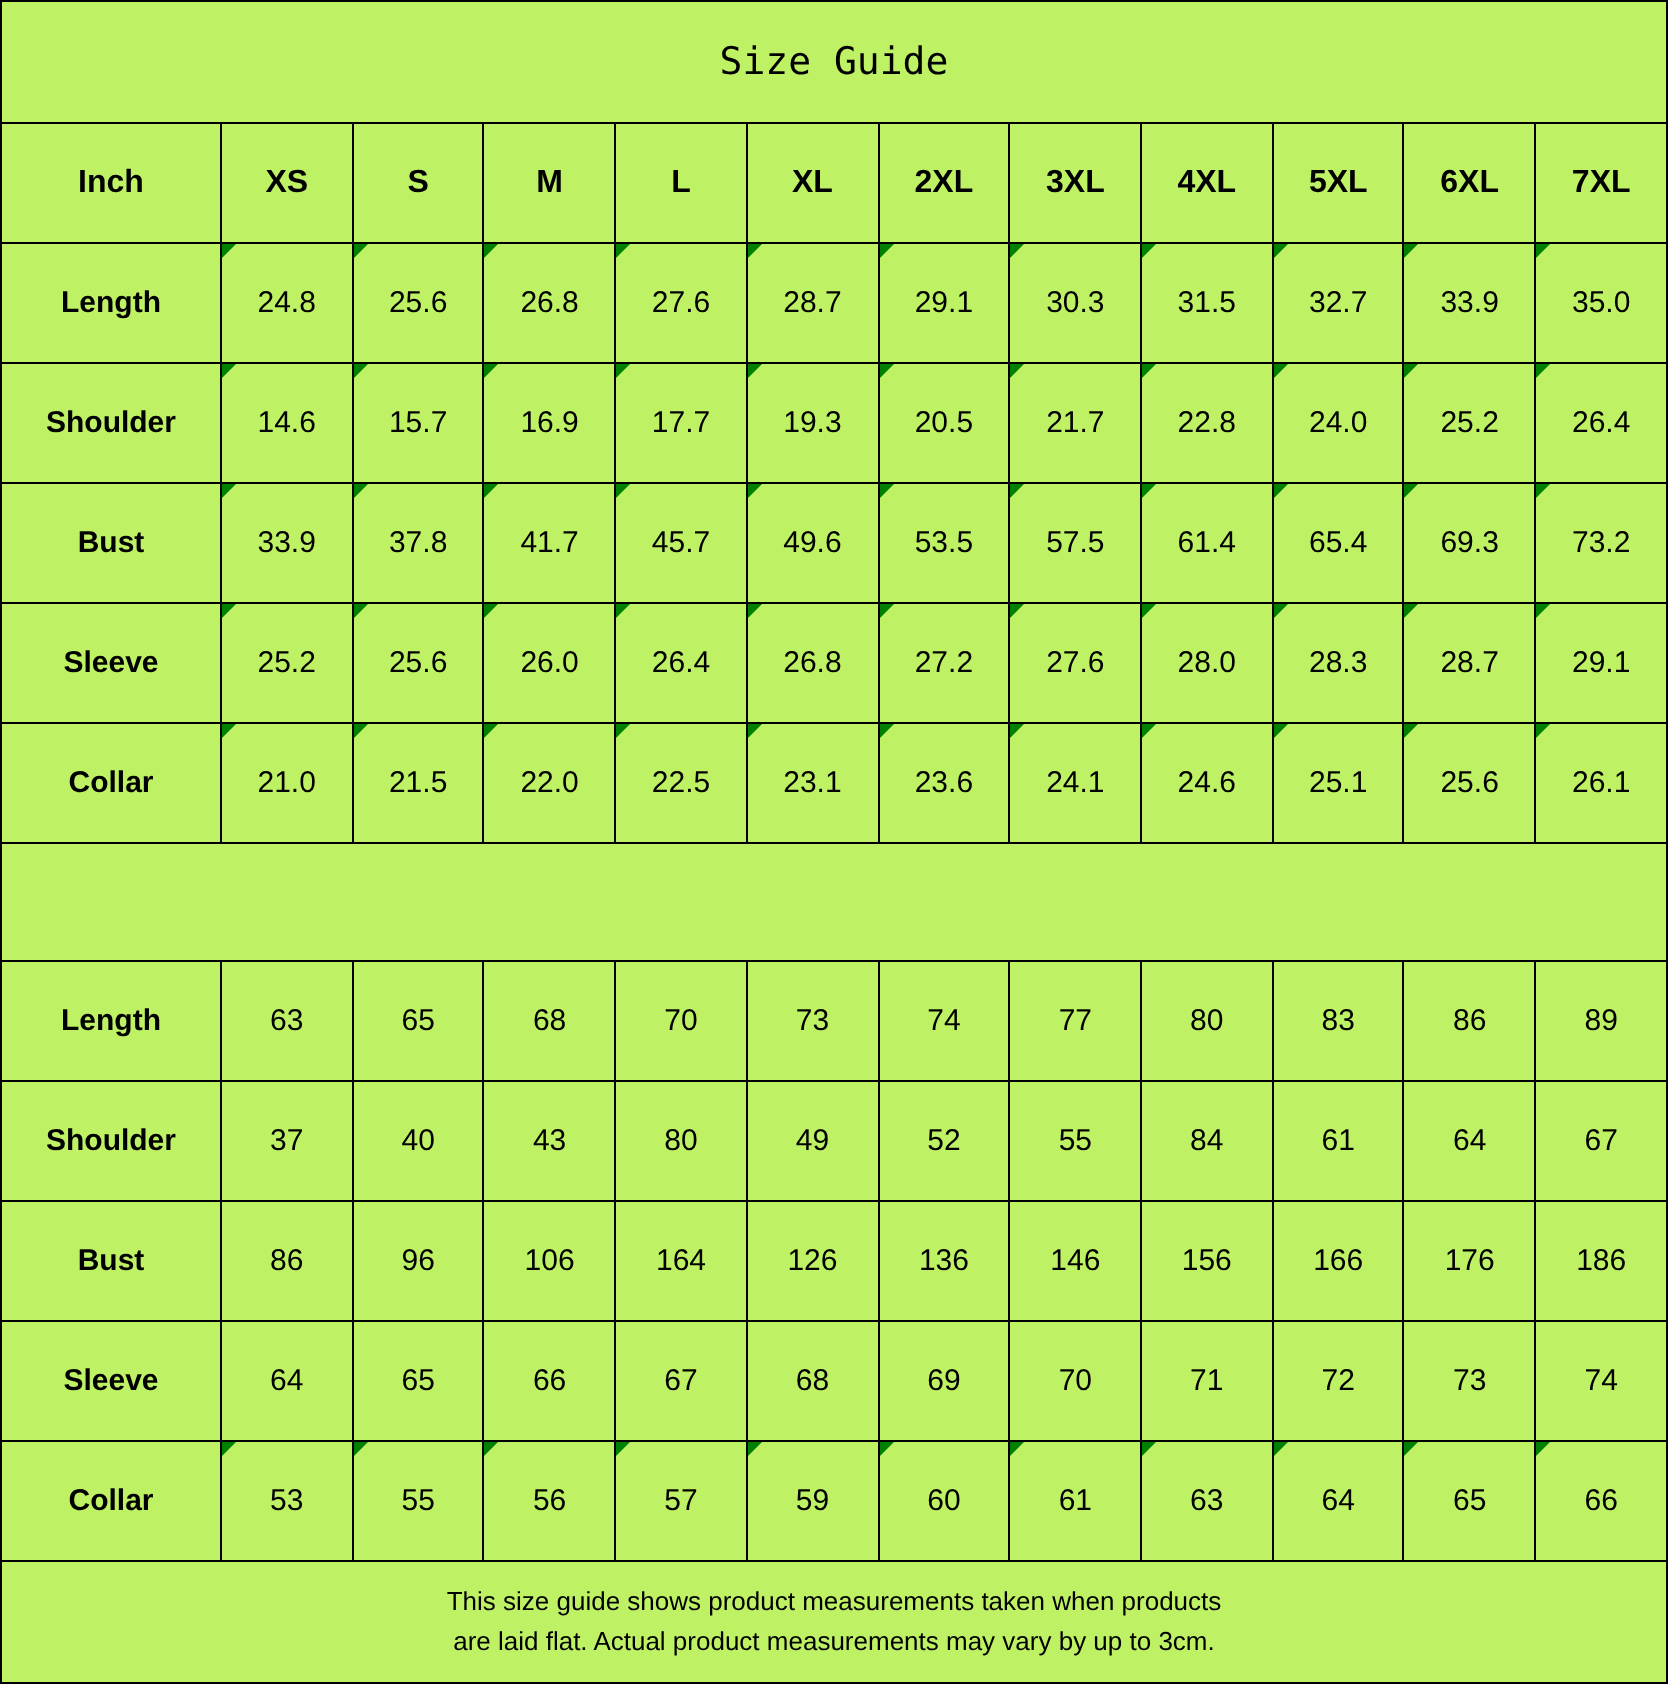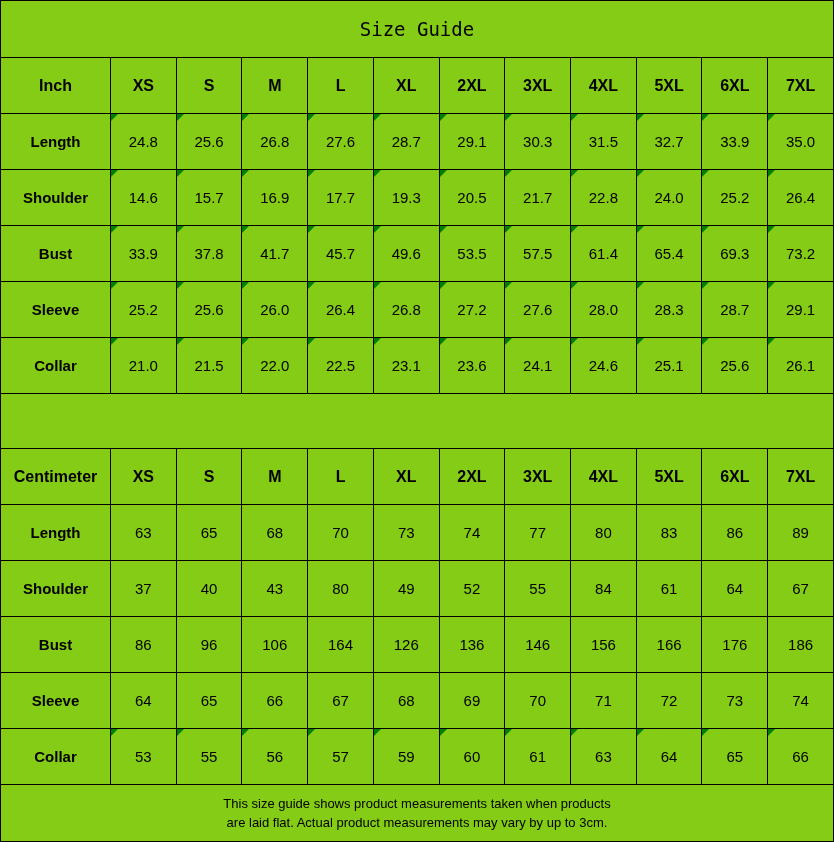--- a/index.html
+++ b/index.html
@@ -1,19 +1,19 @@
 <!DOCTYPE html>
 <html style="--flag-color: #008000;"><head>
 <meta charset="utf-8">
 <style>
   html,body{margin:0;padding:0;background:#ffffff;}
   .sheet{
     width:834px;height:842px;box-sizing:border-box;
     font-family:"Liberation Sans",sans-serif;color:#000;
-    background:#84cc16;
+    background:#bef264;
   }
   table.size-guide{
     width:834px;height:842px;border-collapse:collapse;table-layout:fixed;
   }
   col.c-label{width:110px;}
   td,th{
     border:1px solid #000;text-align:center;vertical-align:middle;
     padding:0;color:#000;overflow:hidden;
   }
   .title-row td{
@@ -152,34 +152,20 @@
           <td class="num"><span class="flag"></span>25.6</td>
           <td class="num"><span class="flag"></span>26.1</td>
         </tr>
       </tbody>
     <tbody>
       <tr class="blank-row">
         <td colspan="12"></td>
       </tr>
     </tbody>
     <tbody class="sec">
-        <tr class="header-row">
-          <th>Centimeter</th>
-          <th>XS</th>
-          <th>S</th>
-          <th>M</th>
-          <th>L</th>
-          <th>XL</th>
-          <th>2XL</th>
-          <th>3XL</th>
-          <th>4XL</th>
-          <th>5XL</th>
-          <th>6XL</th>
-          <th>7XL</th>
-        </tr>
         <tr>
           <th class="rowlabel">Length</th>
           <td class="num">63</td>
           <td class="num">65</td>
           <td class="num">68</td>
           <td class="num">70</td>
           <td class="num">73</td>
           <td class="num">74</td>
           <td class="num">77</td>
           <td class="num">80</td>

